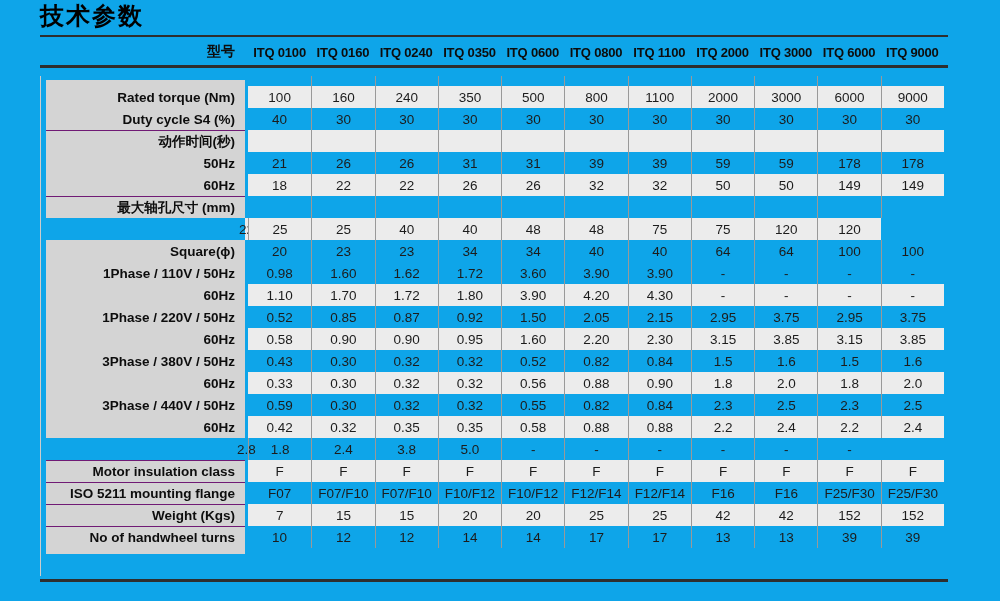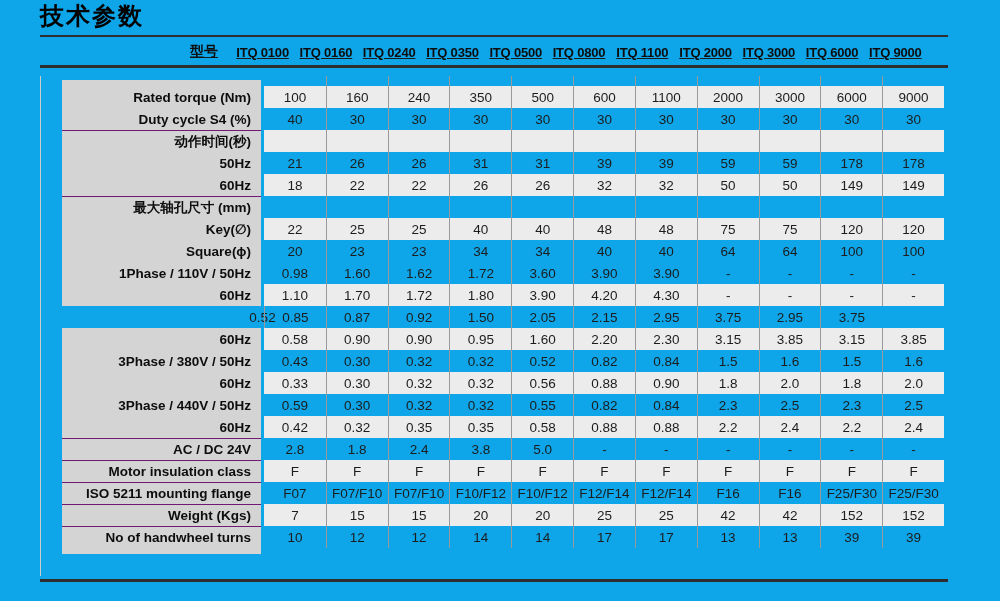--- a/index.html
+++ b/index.html
@@ -19,34 +19,34 @@
     position:absolute;left:40px;top:0;margin:0;
     font-size:24px;font-weight:600;letter-spacing:2px;color:#000;
   }
   .hline{position:absolute;left:40px;width:908px;background:var(--rule);}
   .line-top{top:35px;height:2px;}
   .line-header{top:65px;height:3px;}
   .line-bottom{top:579px;height:3px;}
   .left-edge-line{position:absolute;left:40px;top:76px;width:1px;height:500px;background:var(--left-edge);}
 
   .header-row{
-    position:absolute;left:23px;top:41px;width:904px;height:22px;
-    display:grid;grid-template-columns:6px 199px 3px repeat(11,1fr);text-decoration:underline;
+    position:absolute;left:40px;top:41px;width:904px;height:22px;
+    display:grid;grid-template-columns:6px 199px 3px repeat(11,1fr);
   }
   .model-label{
     font-weight:bold;font-size:14px;color:#0d0d0d;
     display:flex;align-items:center;justify-content:flex-end;padding-right:10px;
   }
   .model{
     font-weight:bold;font-size:13px;letter-spacing:-0.2px;color:#0d0d0d;
     display:flex;align-items:center;justify-content:center;white-space:nowrap;
   }
 
   .tbody{position:absolute;left:40px;top:76px;width:904px;}
-  .row{display:grid;grid-template-columns:6px 199px 3px repeat(11,1fr);height:22px;padding-left:16px;}
+  .row{display:grid;grid-template-columns:6px 199px 3px repeat(11,1fr);height:22px;}
   .row.pad-top{height:10px;}
   .row.pad-bottom{height:6px;}
   .lbl{
     background:var(--label-bg);
     font-weight:bold;font-size:13.5px;color:#0d0d0d;white-space:nowrap;
     display:flex;align-items:center;justify-content:flex-end;padding-right:10px;
   }
   .row.pad-top .lbl{margin-top:4px;padding-right:0;}
   .row.sect .lbl{border-top:1px solid #701a75;}
   .val{
@@ -68,21 +68,21 @@
 
   <div class="header-row" id="header-row">
     <div></div>
     <div class="model-label">型号</div>
     <div></div>
 
   <div class="model">ITQ 0100</div>
       <div class="model">ITQ 0160</div>
       <div class="model">ITQ 0240</div>
       <div class="model">ITQ 0350</div>
-      <div class="model">ITQ 0500</div>
+      <div class="model">ITQ 0600</div>
       <div class="model">ITQ 0800</div>
       <div class="model">ITQ 1100</div>
       <div class="model">ITQ 2000</div>
       <div class="model">ITQ 3000</div>
       <div class="model">ITQ 6000</div>
       <div class="model">ITQ 9000</div>
     </div>
 
   <div class="hline line-header"></div>
 
@@ -108,21 +108,21 @@
       </div>
       <div class="row band ">
         <div class="spacer"></div>
         <div class="lbl">Rated torque (Nm)</div>
         <div class="gap"></div>
         <div class="val c0">100</div>
         <div class="val">160</div>
         <div class="val">240</div>
         <div class="val">350</div>
         <div class="val">500</div>
-        <div class="val">600</div>
+        <div class="val">800</div>
         <div class="val">1100</div>
         <div class="val">2000</div>
         <div class="val">3000</div>
         <div class="val">6000</div>
         <div class="val">9000</div>
       </div>
       <div class="row ">
         <div class="spacer"></div>
         <div class="lbl">Duty cycle S4 (%)</div>
         <div class="gap"></div>
@@ -197,21 +197,20 @@
         <div class="val"></div>
         <div class="val"></div>
         <div class="val"></div>
         <div class="val"></div>
         <div class="val"></div>
         <div class="val"></div>
         <div class="val"></div>
       </div>
       <div class="row band ">
         <div class="spacer"></div>
-        <div class="lbl">Key(∅)</div>
         <div class="gap"></div>
         <div class="val c0">22</div>
         <div class="val">25</div>
         <div class="val">25</div>
         <div class="val">40</div>
         <div class="val">40</div>
         <div class="val">48</div>
         <div class="val">48</div>
         <div class="val">75</div>
         <div class="val">75</div>
@@ -261,20 +260,21 @@
         <div class="val">3.90</div>
         <div class="val">4.20</div>
         <div class="val">4.30</div>
         <div class="val">-</div>
         <div class="val">-</div>
         <div class="val">-</div>
         <div class="val">-</div>
       </div>
       <div class="row ">
         <div class="spacer"></div>
+        <div class="lbl">1Phase / 220V / 50Hz</div>
         <div class="gap"></div>
         <div class="val c0">0.52</div>
         <div class="val">0.85</div>
         <div class="val">0.87</div>
         <div class="val">0.92</div>
         <div class="val">1.50</div>
         <div class="val">2.05</div>
         <div class="val">2.15</div>
         <div class="val">2.95</div>
         <div class="val">3.75</div>
@@ -356,21 +356,20 @@
         <div class="val">0.58</div>
         <div class="val">0.88</div>
         <div class="val">0.88</div>
         <div class="val">2.2</div>
         <div class="val">2.4</div>
         <div class="val">2.2</div>
         <div class="val">2.4</div>
       </div>
       <div class="row sect">
         <div class="spacer"></div>
-        <div class="lbl">AC / DC 24V</div>
         <div class="gap"></div>
         <div class="val c0">2.8</div>
         <div class="val">1.8</div>
         <div class="val">2.4</div>
         <div class="val">3.8</div>
         <div class="val">5.0</div>
         <div class="val">-</div>
         <div class="val">-</div>
         <div class="val">-</div>
         <div class="val">-</div>

